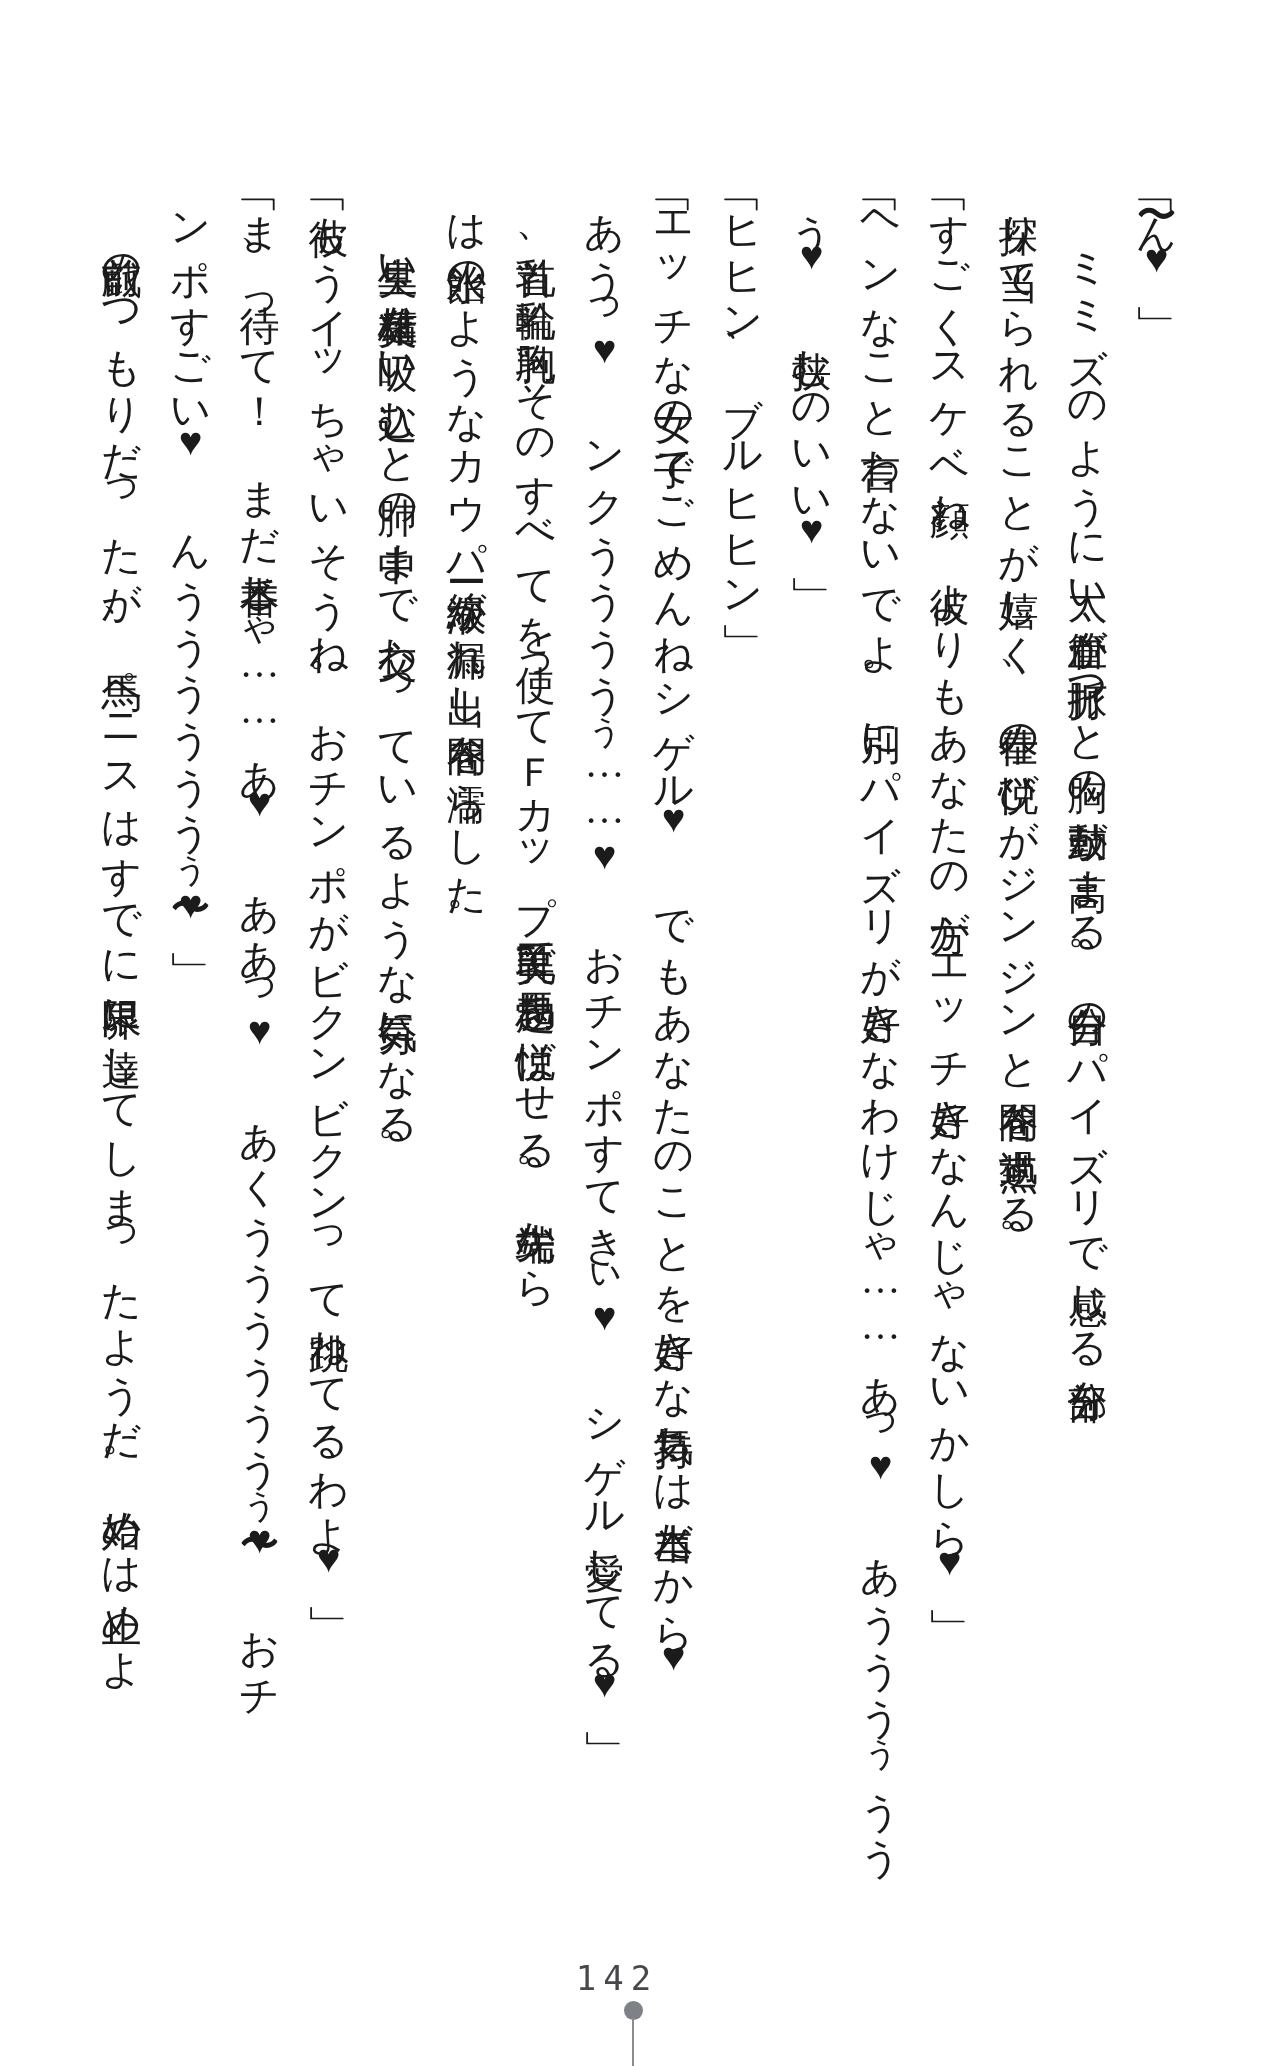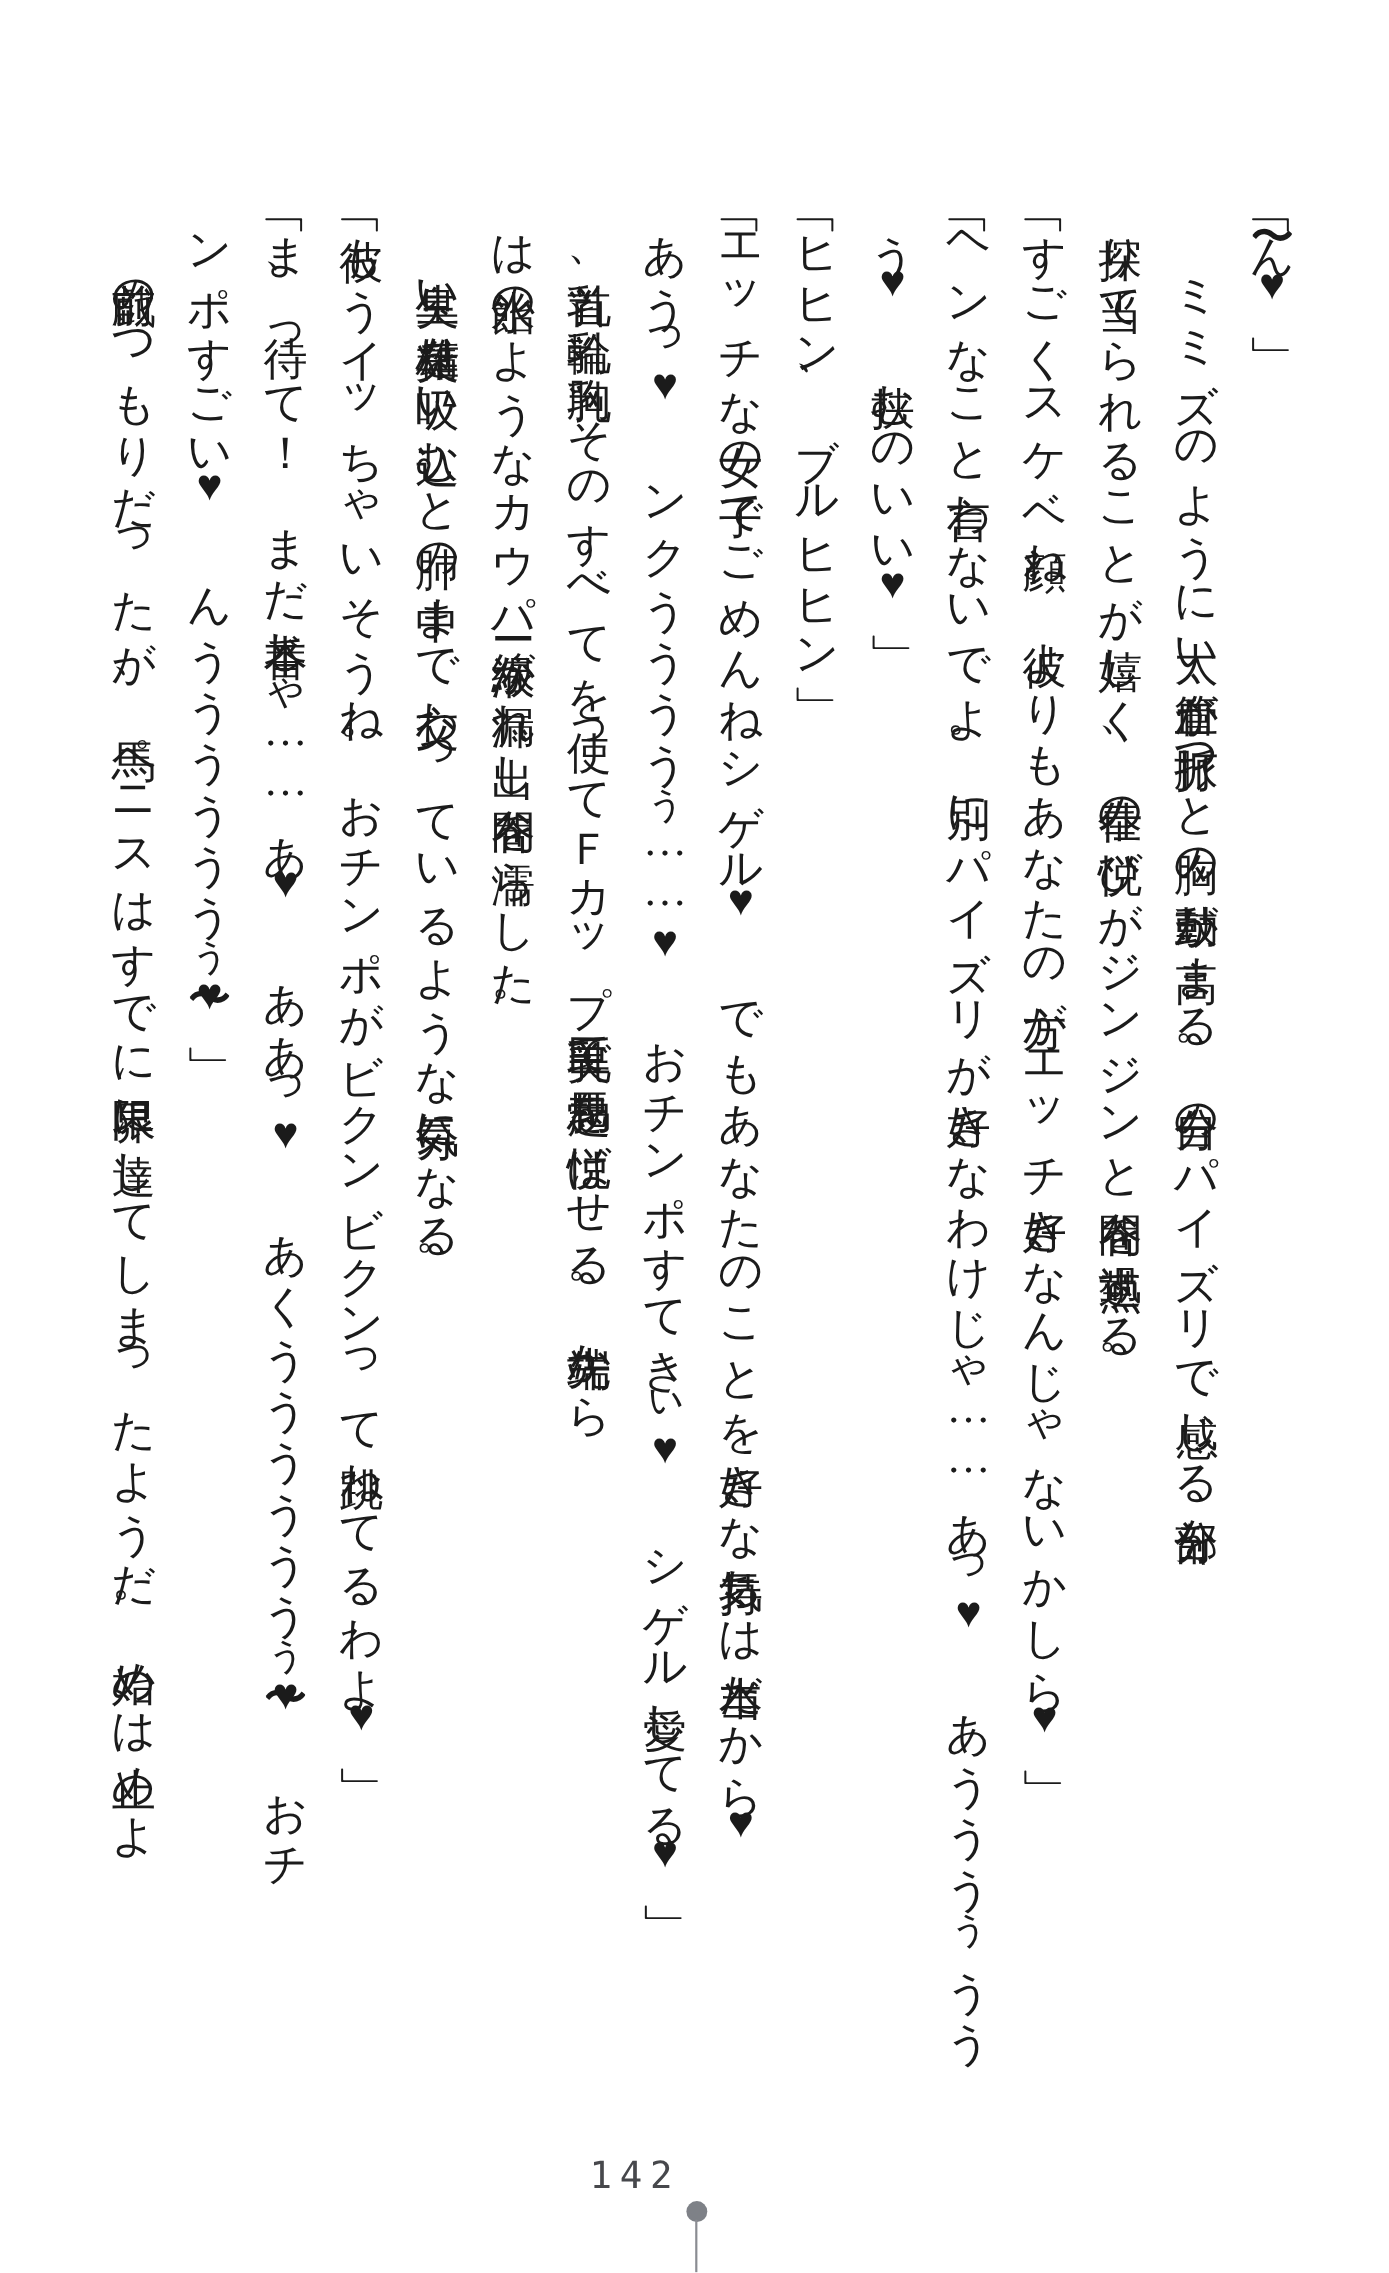--- a/index.html
+++ b/index.html
@@ -31,24 +31,24 @@
   }
   .text-block p {
     margin: 0;
     padding: 0;
   }
   .text-block p.indent {
     text-indent: 40px;          
   }
   .footer {
     position: absolute;
-    left: 536px;
+    left: 524px;
     top: 1958px;
     width: 186px;
-    text-align: left;
+    text-align: center;
   }
   .page-number {
     display: inline-block;
     font-family: "DejaVu Sans Mono", "Liberation Mono", monospace;
     font-size: 34px;
     letter-spacing: 7px;
     color: #47484c;
   }
   .ornament-dot {
     position: absolute;

